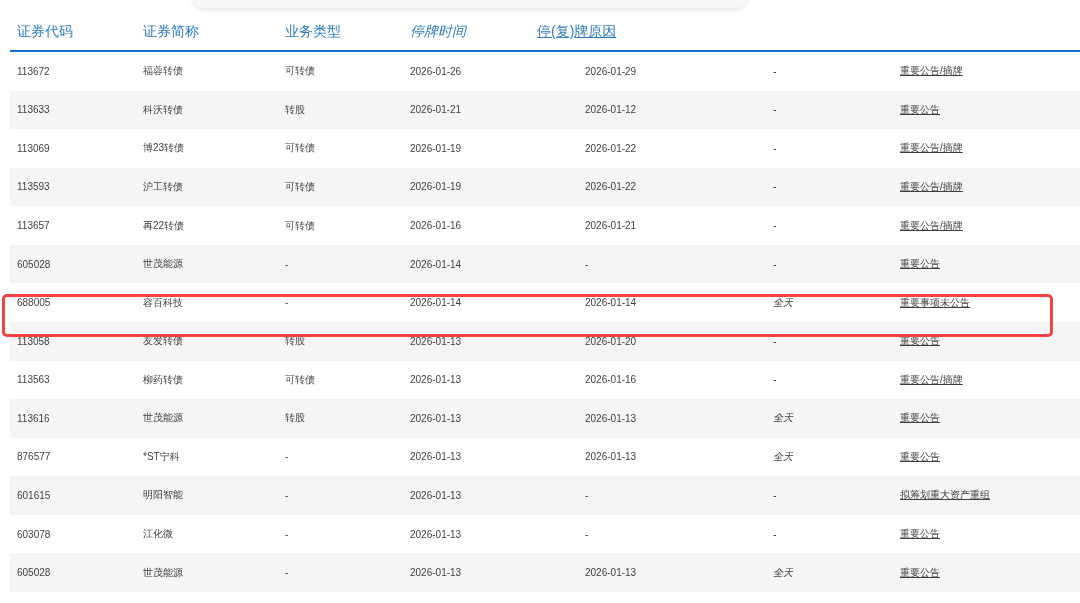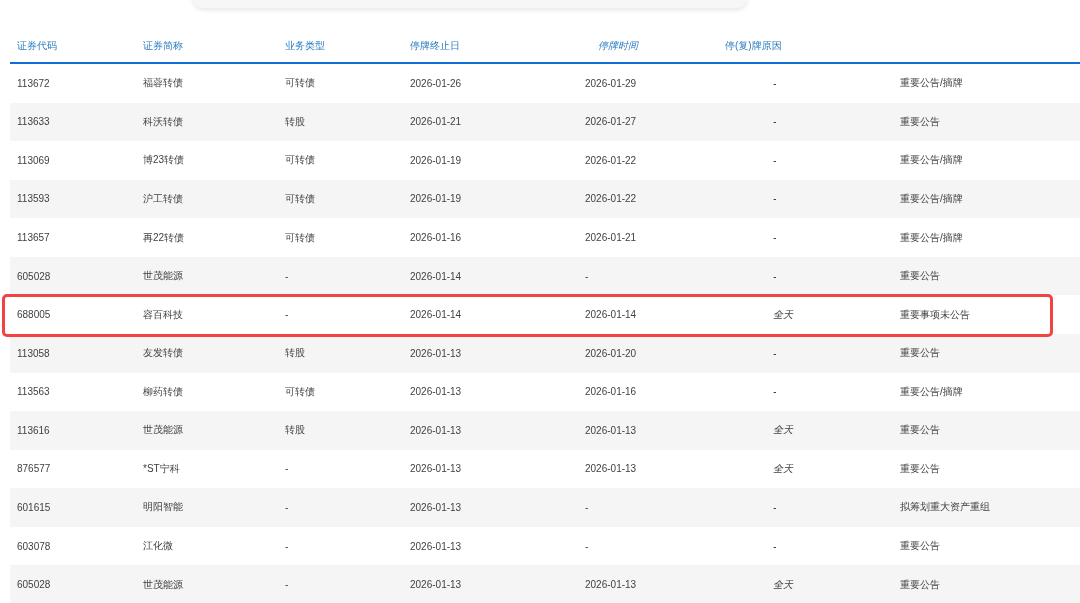--- a/index.html
+++ b/index.html
@@ -20,25 +20,25 @@
     box-shadow:0 2px 5px rgba(0,0,0,0.10);
   }
   .table-wrap {
     position:absolute;
     left:10px; right:0; top:0;
   }
   .thead {
     display:flex;
     align-items:flex-end;
     box-sizing:border-box;
-    height:64px;
+    height:52px;
     padding-bottom:9px;
     border-bottom:2px solid var(--header-rule,#0f6fd6);
     color:var(--header-text,#2b7cbf);
-    font-size:10px;
+    font-size:14px;
   }
   .tbody { width:100%; }
   .row {
     display:flex;
     align-items:center;
     height:38.57px;
     font-size:10px;
     color:var(--cell-text,#3f3f3f);
   }
   .row.alt { background:var(--row-alt-bg,#f5f5f5); }
@@ -46,61 +46,60 @@
     box-sizing:border-box;
     overflow:hidden;
     white-space:nowrap;
   }
   .c1 { width:133px; padding-left:7px; }
   .c2 { width:142px; }
   .c3 { width:125px; }
   .c4 { width:175px; }
   .c5 { width:188px; }
   .c6 { width:127px;font-style:italic; }
-  .c7 { flex:1; }
+  .c7 { flex:1;text-decoration:underline; }
   .highlight-box {
     position:absolute;
     left:2px; top:294px;
     width:1051px; height:43px;
     box-sizing:border-box;
     border:3px solid var(--highlight-border,#f24242);
     border-radius:5px;
     pointer-events:none;
   }
 </style>
 </head>
 <body>
 
 <div class="tab-edge"></div>
 
 <div class="table-wrap">
   <div class="thead">
     <div class="hcell c1">证券代码</div>
     <div class="hcell c2">证券简称</div>
     <div class="hcell c3">业务类型</div>
-    <div class="hcell c5">停牌终止日</div>
     <div class="hcell c6">停牌时间</div>
     <div class="hcell c7">停(复)牌原因</div>
   </div>
   <div class="tbody">
       <div class="row">
         <div class="cell c1">113672</div>
         <div class="cell c2">福蓉转债</div>
         <div class="cell c3">可转债</div>
         <div class="cell c4">2026-01-26</div>
         <div class="cell c5">2026-01-29</div>
         <div class="cell c6">-</div>
         <div class="cell c7">重要公告/摘牌</div>
       </div>
       <div class="row alt">
         <div class="cell c1">113633</div>
         <div class="cell c2">科沃转债</div>
         <div class="cell c3">转股</div>
         <div class="cell c4">2026-01-21</div>
-        <div class="cell c5">2026-01-27</div>
+        <div class="cell c5">2026-01-12</div>
         <div class="cell c6">-</div>
         <div class="cell c7">重要公告</div>
       </div>
       <div class="row">
         <div class="cell c1">113069</div>
         <div class="cell c2">博23转债</div>
         <div class="cell c3">可转债</div>
         <div class="cell c4">2026-01-19</div>
         <div class="cell c5">2026-01-22</div>
         <div class="cell c6">-</div>

